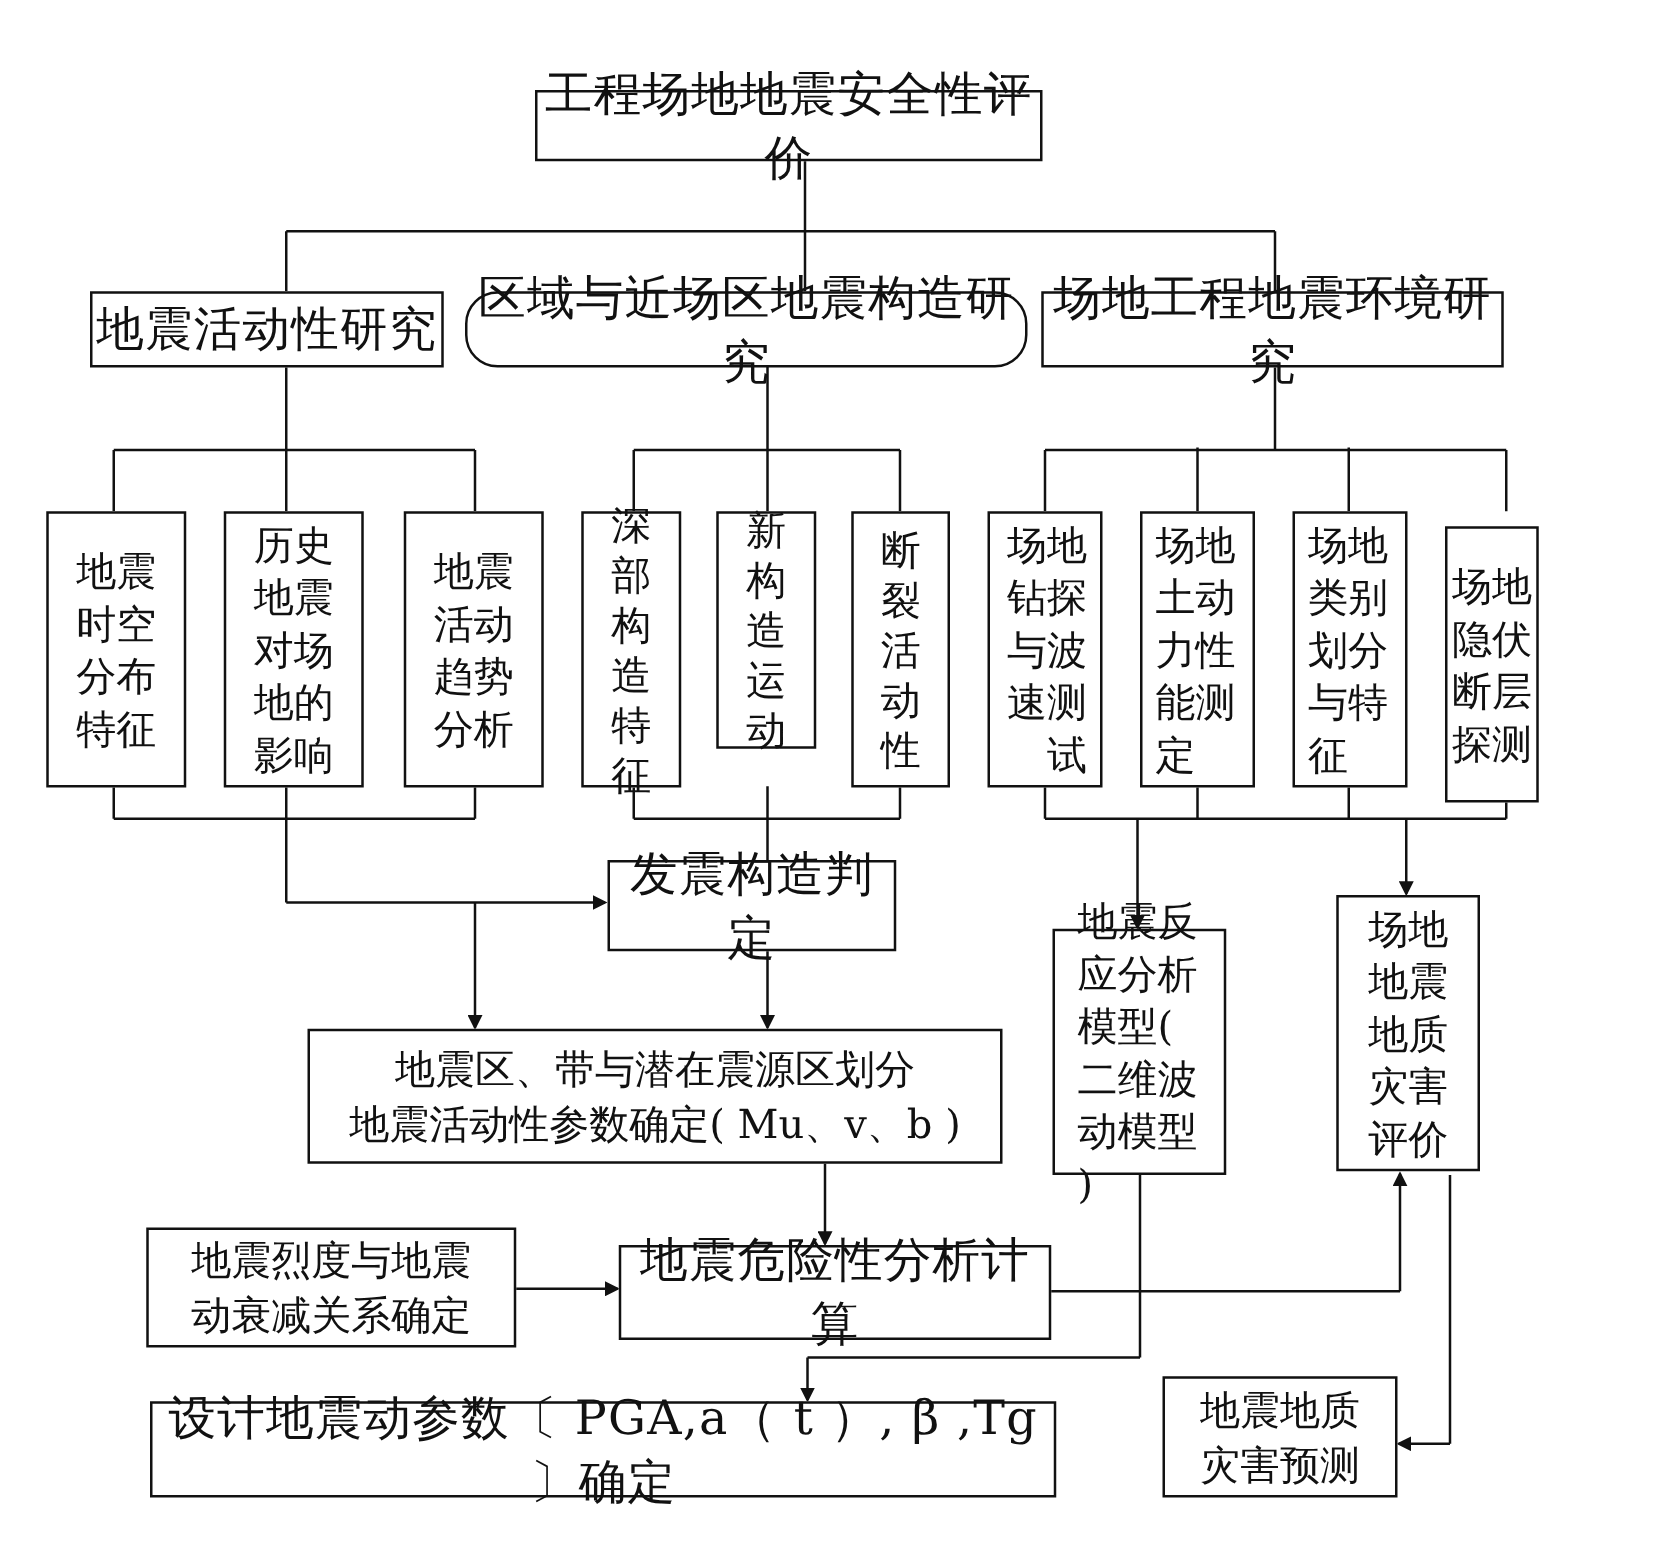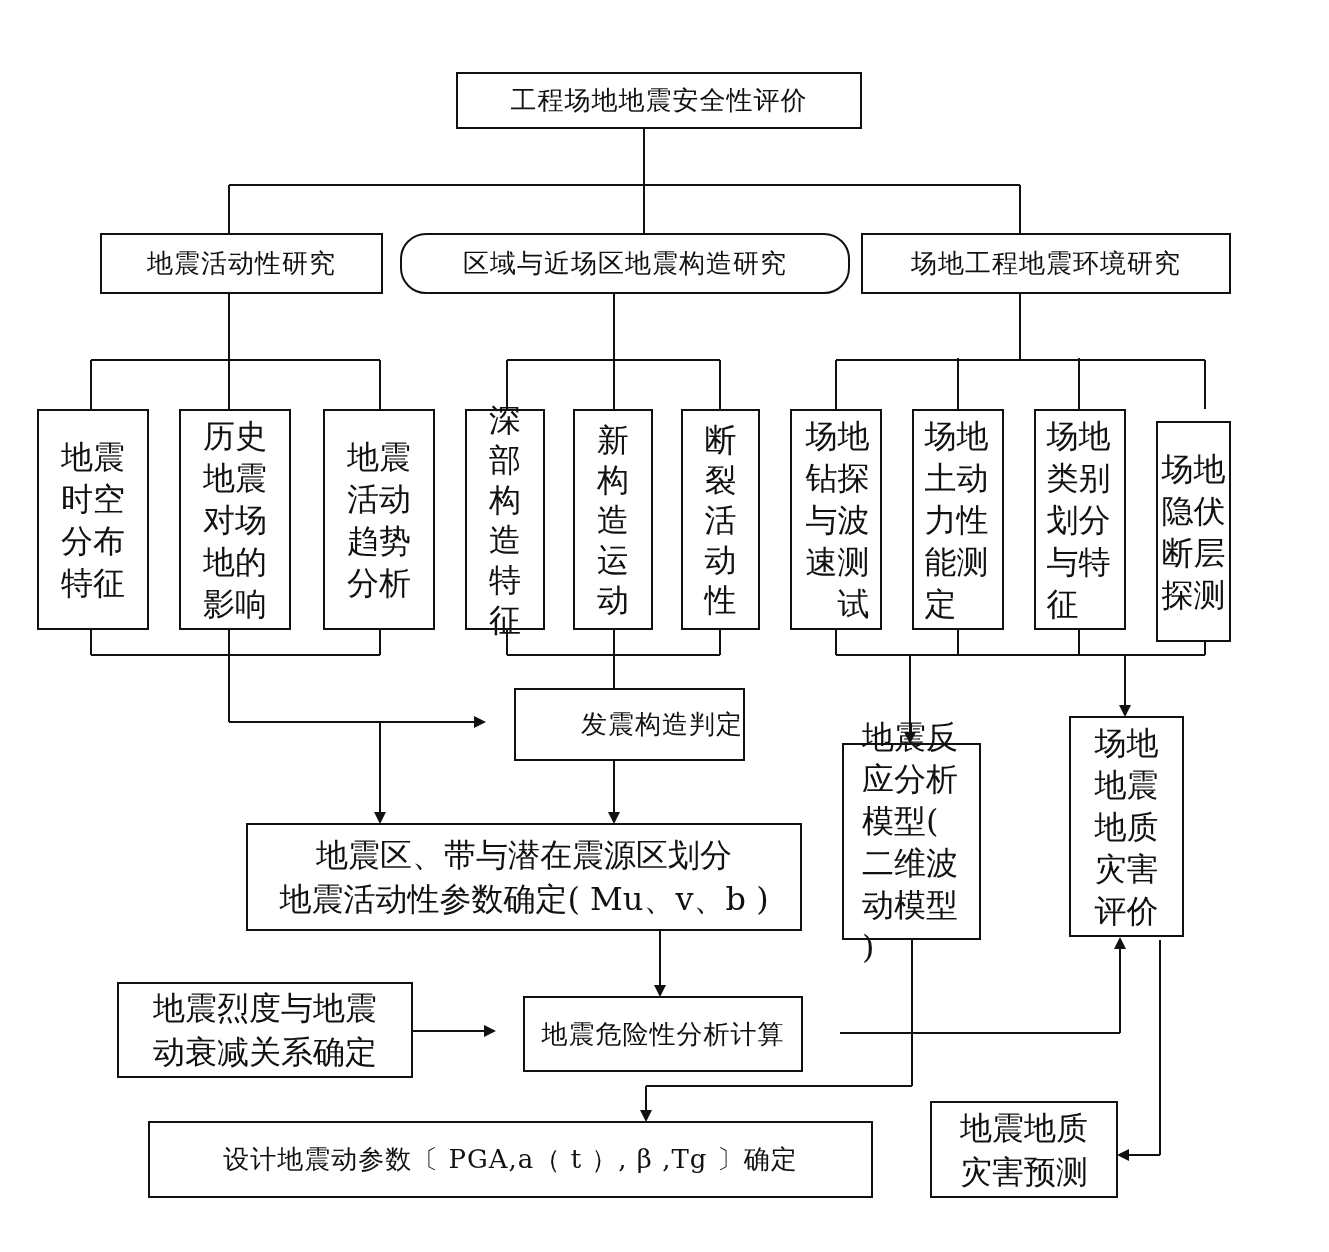--- a/index.html
+++ b/index.html
@@ -6,21 +6,21 @@
   #stage { position: relative; width: 1329px; height: 1252px; background: #ffffff; overflow: hidden; }
   #wires { position: absolute; left: 0; top: 0; }
   .box {
     position: absolute; box-sizing: border-box;
     border: 2px solid #111111; background: #ffffff;
     display: flex; align-items: center; justify-content: center;
     font-family: "DejaVu Serif", "Liberation Serif", serif;
     color: #111111; text-align: center;
   }
   .box span { display: block; white-space: pre-line; }
-  .h { font-size: 26px; letter-spacing: 1px; margin-left: 28px; }
+  .h { font-size: 38px; letter-spacing: 1px; }
   .v { font-size: 32px; line-height: 42px; }
   .col { width: 1.1em; word-break: break-all; line-height: 40px; }
   .grid2 { width: 2.1em; word-break: break-all; letter-spacing: 0; }
   .grid3 { width: 3.1em; word-break: break-all; text-align: left; }
   .two-line { font-size: 32px; line-height: 44px; }
 </style>
 </head>
 <body>
 
 <div id="stage">
@@ -117,21 +117,21 @@
   <div class="box v" style="left:179px;top:409px;width:112px;height:221px;">
     <span class="grid2">历史地震对场地的影响</span>
   </div>
   <div class="box v" style="left:323px;top:409px;width:112px;height:221px;">
     <span class="grid2">地震活动趋势分析</span>
   </div>
 
   <div class="box v" style="left:465px;top:409px;width:80px;height:221px;">
     <span class="col">深部构造特征</span>
   </div>
-  <div class="box v" style="left:573px;top:409px;width:80px;height:221px;">
+  <div class="box v" style="left:573px;top:409px;width:80px;height:190px;">
     <span class="col">新构造运动</span>
   </div>
   <div class="box v" style="left:681px;top:409px;width:79px;height:221px;">
     <span class="col">断裂活动性</span>
   </div>
 
   <div class="box v" style="left:790px;top:409px;width:92px;height:221px;">
     <span class="grid2" style="text-align:right">场地钻探与波速测试</span>
   </div>
   <div class="box v" style="left:912px;top:409px;width:92px;height:221px;">
@@ -163,21 +163,21 @@
     <span class="grid2">场地地震地质灾害评价</span>
   </div>
 
   <div class="box two-line" style="left:117px;top:982px;width:296px;height:96px;">
     <div>
       <span>地震烈度与地震</span>
       <span>动衰减关系确定</span>
     </div>
   </div>
 
-  <div class="box h" style="left:495px;top:996px;width:280px;height:76px;">
+  <div class="box h" style="left:495px;top:996px;width:346px;height:76px;">
     <span>地震危险性分析计算</span>
   </div>
 
   <div class="box h" style="left:120px;top:1121px;width:725px;height:77px;">
     <span>设计地震动参数〔 PGA,a（ t ）, β ,Tg 〕确定</span>
   </div>
 
   <div class="box two-line" style="left:930px;top:1101px;width:188px;height:97px;">
     <div>
       <span>地震地质</span>

